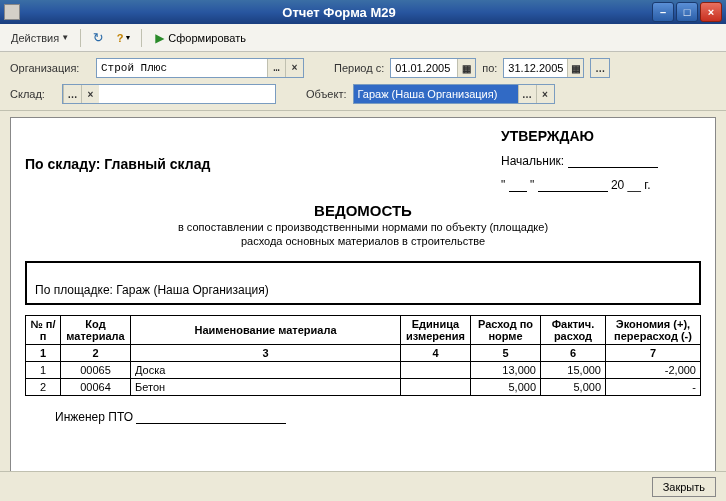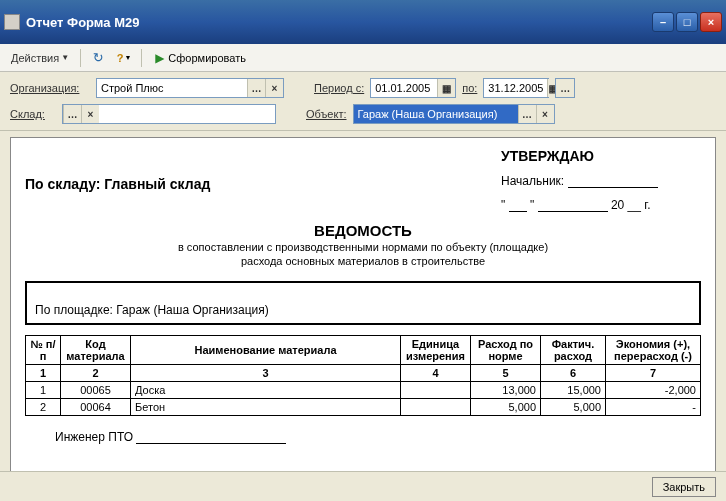--- a/index.html
+++ b/index.html
@@ -9,26 +9,27 @@
     font-size: 11px;
     background: #ece9d8;
     width: 726px;
     height: 501px;
     overflow: hidden;
     position: relative;
   }
   .titlebar {
     background: linear-gradient(to bottom, #3a6ea5 0%, #2856a0 50%, #1a3e7e 100%);
     color: #fff;
-    height: 44px;
+    height: 24px;
     display: flex;
     align-items: center;
     padding: 12px 4px;
     font-weight: bold;
     font-size: 13px;
+    text-align: center;
   }
   .titlebar .app-icon {
     width: 16px; height: 16px;
     background: #d4d0c8;
     margin-right: 6px;
     border: 1px solid #888;
   }
   .titlebar .title-text { flex: 1; }
   .titlebar .win-btns { display: flex; gap: 2px; }
   .titlebar .win-btn {
@@ -76,21 +77,21 @@
     cursor:pointer;
   }
   .play-icon { color:#2a8a2a; font-size:12px; }
   .params {
     background: #ece9d8;
     padding: 6px 10px;
     display:flex; flex-direction:column; gap:6px;
     border-bottom:1px solid #c0c0b0;
   }
   .param-row { display:flex; align-items:center; gap:6px; }
-  .param-label { color:#333;text-decoration:underline; }
+  .param-label { color:#333; }
   .input-combo {
     display:flex; align-items:center;
     background:#fff;
     border:1px solid #7a9cc0;
     height:20px;
   }
   .input-combo.sel { background:#316ac5; color:#fff; }
   .input-combo.sel .val { background:#316ac5; color:#fff; padding:0 4px; height:18px; line-height:18px; }
   .input-combo .val { padding:0 4px; height:18px; line-height:18px; flex:1; }
   .ibtn {
@@ -185,33 +186,33 @@
   <div class="sep"></div>
   <div class="generate">
     <span class="play-icon">▶</span>
     <span>Сформировать</span>
   </div>
 </div>
 
 <div class="params">
   <div class="param-row">
     <span class="param-label" style="width:80px;">Организация:</span>
-    <div class="input-combo" style="width:188px;">
+    <div class="input-combo" style="width:208px;font-family:Liberation Mono, monospace;">
       <span class="val">Строй Плюс</span>
       <div class="ibtn">…</div>
       <div class="ibtn">×</div>
     </div>
     <span style="width:18px;"></span>
     <span class="param-label">Период с:</span>
     <div class="input-combo" style="width:86px;">
       <span class="val">01.01.2005</span>
       <div class="ibtn">▦</div>
     </div>
     <span class="param-label">по:</span>
-    <div class="input-combo" style="width:66px;">
+    <div class="input-combo" style="width:81px;">
       <span class="val">31.12.2005</span>
       <div class="ibtn">▦</div>
     </div>
     <div class="ibtn" style="border:1px solid #7a9cc0;height:20px;width:20px;">…</div>
   </div>
   <div class="param-row">
     <span class="param-label" style="width:46px;">Склад:</span>
     <div class="input-combo" style="width:214px;">
       <div class="ibtn">…</div>
       <div class="ibtn">×</div>

